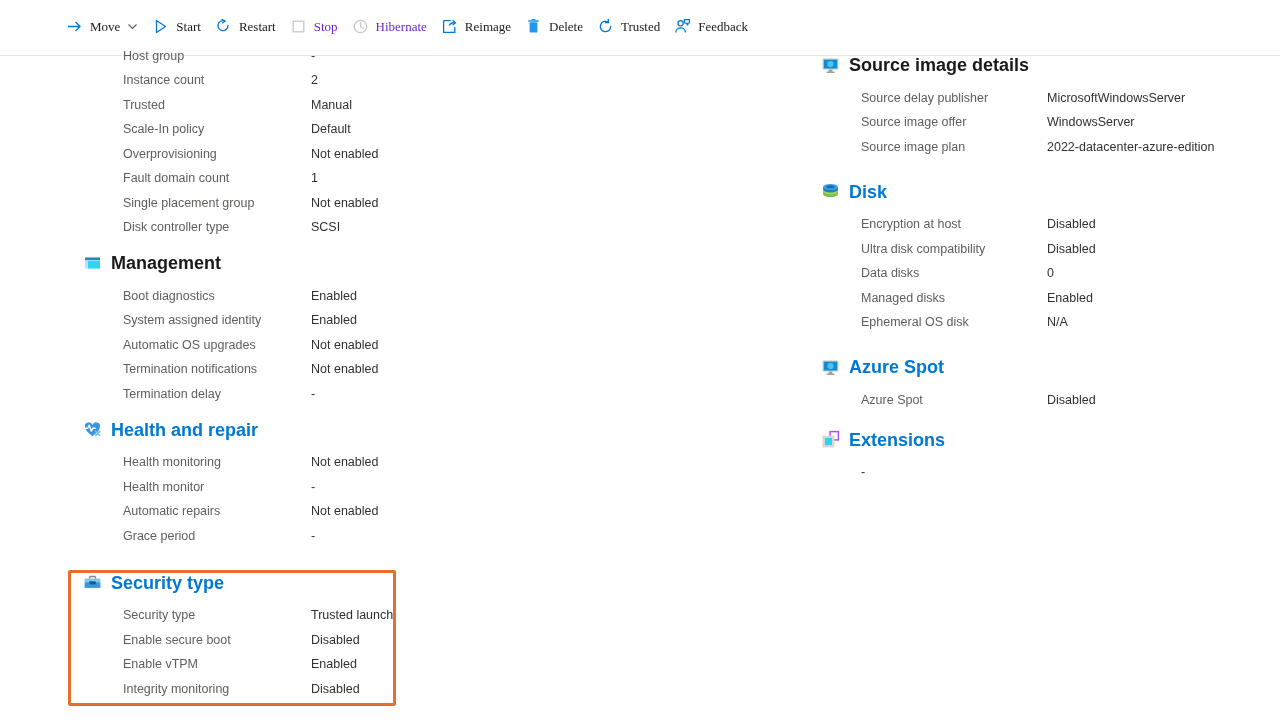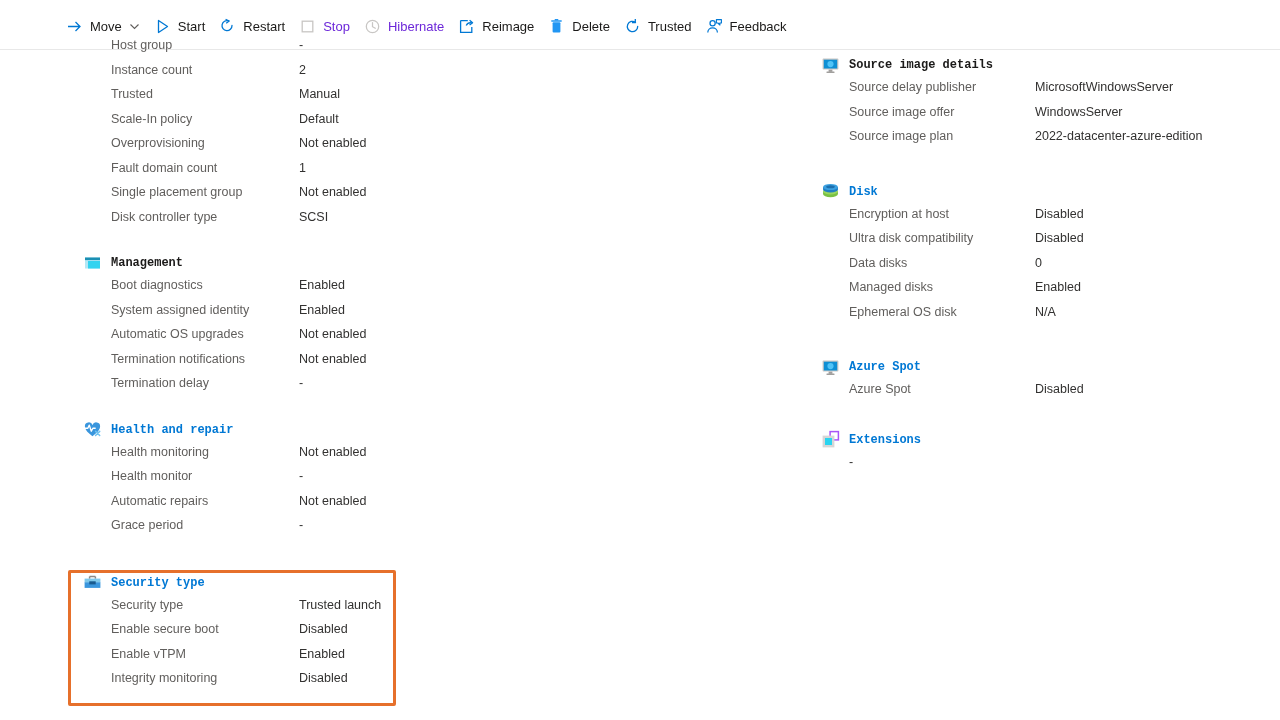--- a/index.html
+++ b/index.html
@@ -6,26 +6,27 @@
   html, body {
     margin: 0; padding: 0;
     width: 1280px; height: 720px;
     background: #ffffff;
     font-family: "Liberation Sans", sans-serif;
     overflow: hidden;
   }
 
   
   .toolbar {
-    position: absolute; top: 4px; left: 0;
+    position: absolute; top: 10px; left: 0;
     width: 1280px; height: 46px;
-    display: flex; align-items: center;
+    display: flex; align-items: flex-start;
     padding-left: 63px;
     border-bottom: 1px solid #e8e8e8;
     background: #ffffff;
+    font-family: Liberation Serif, serif;
   }
   .tb-item {
     display: flex; align-items: center;
     height: 32px;
     padding: 0 9px 0 2px;
     margin-right: 2px;
     font-size: 13px;
     color: #1b1a19;
     cursor: pointer;
     white-space: nowrap;
@@ -58,33 +59,33 @@
   }
   .sec-ico {
     width: 20px; height: 20px;
     margin-left: -29px;
     margin-right: 9px;
     flex: none;
     display: inline-flex; align-items: center; justify-content: center;
   }
   .sec-ico svg { display: block; }
   .sec-title {
-    font-size: 12px;
+    font-size: 18px;
     font-weight: bold;
     color: #0078d4;
     cursor: pointer;
     line-height: 16px;
-    font-family: Liberation Mono, monospace;
   }
   .sec-title.plain { color: #1b1a19; cursor: default; }
 
   .row {
     display: flex;
     height: 24.5px;
-    align-items: flex-start;
+    align-items: flex-end;
+    margin-left: 12px;
   }
   .rlabel {
     color: #605e5c;
     font-size: 12.5px;
     width: 188px;
     flex: none;
     white-space: nowrap;
   }
   .rvalue {
     color: #323130;

